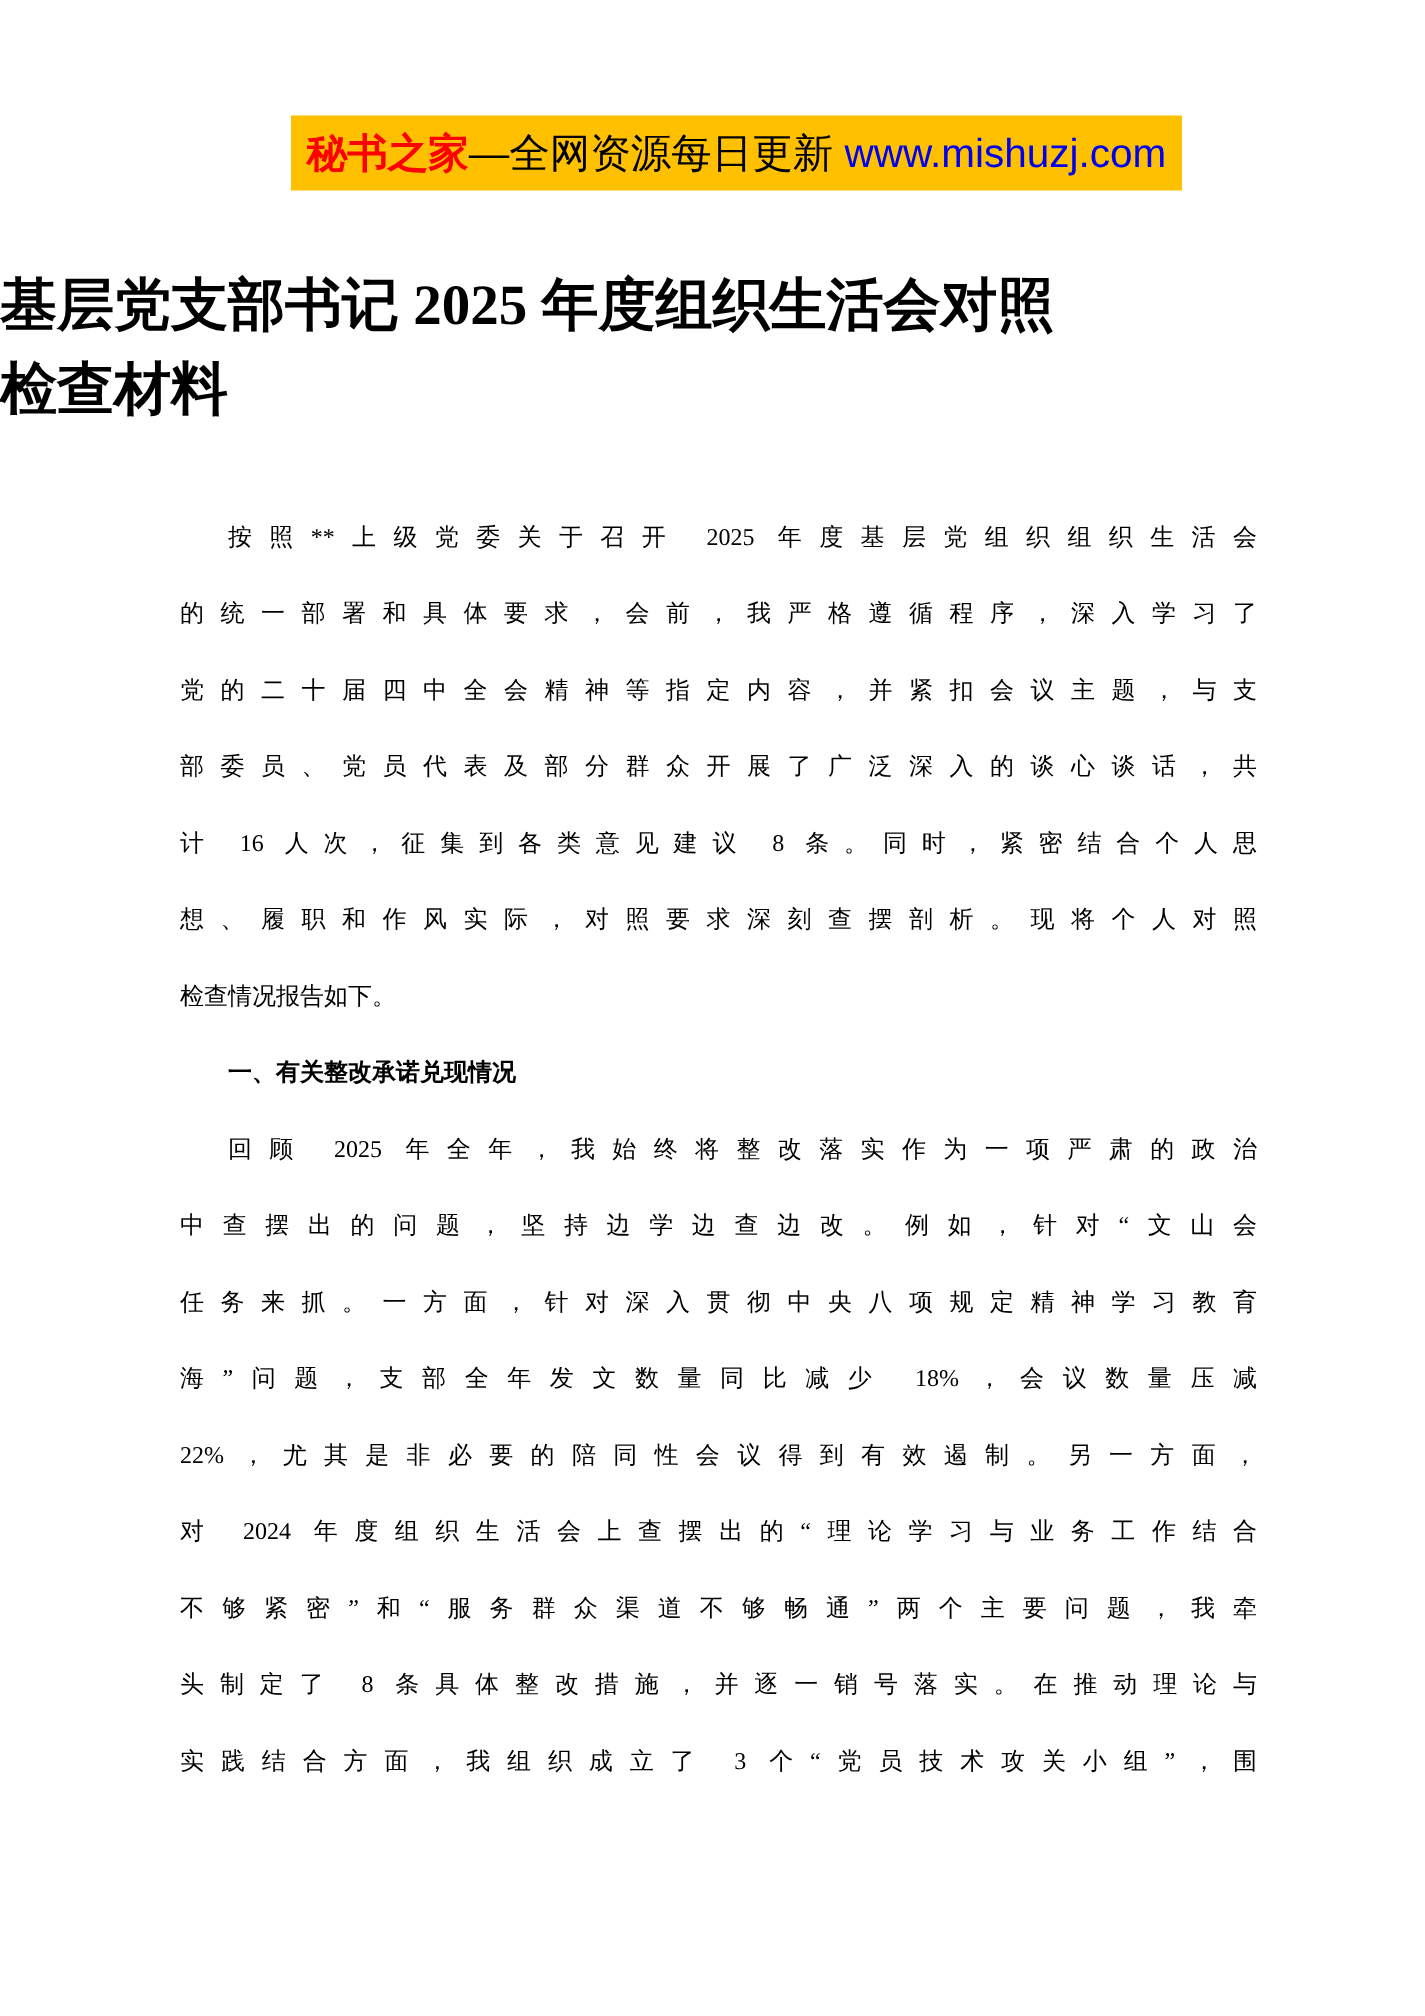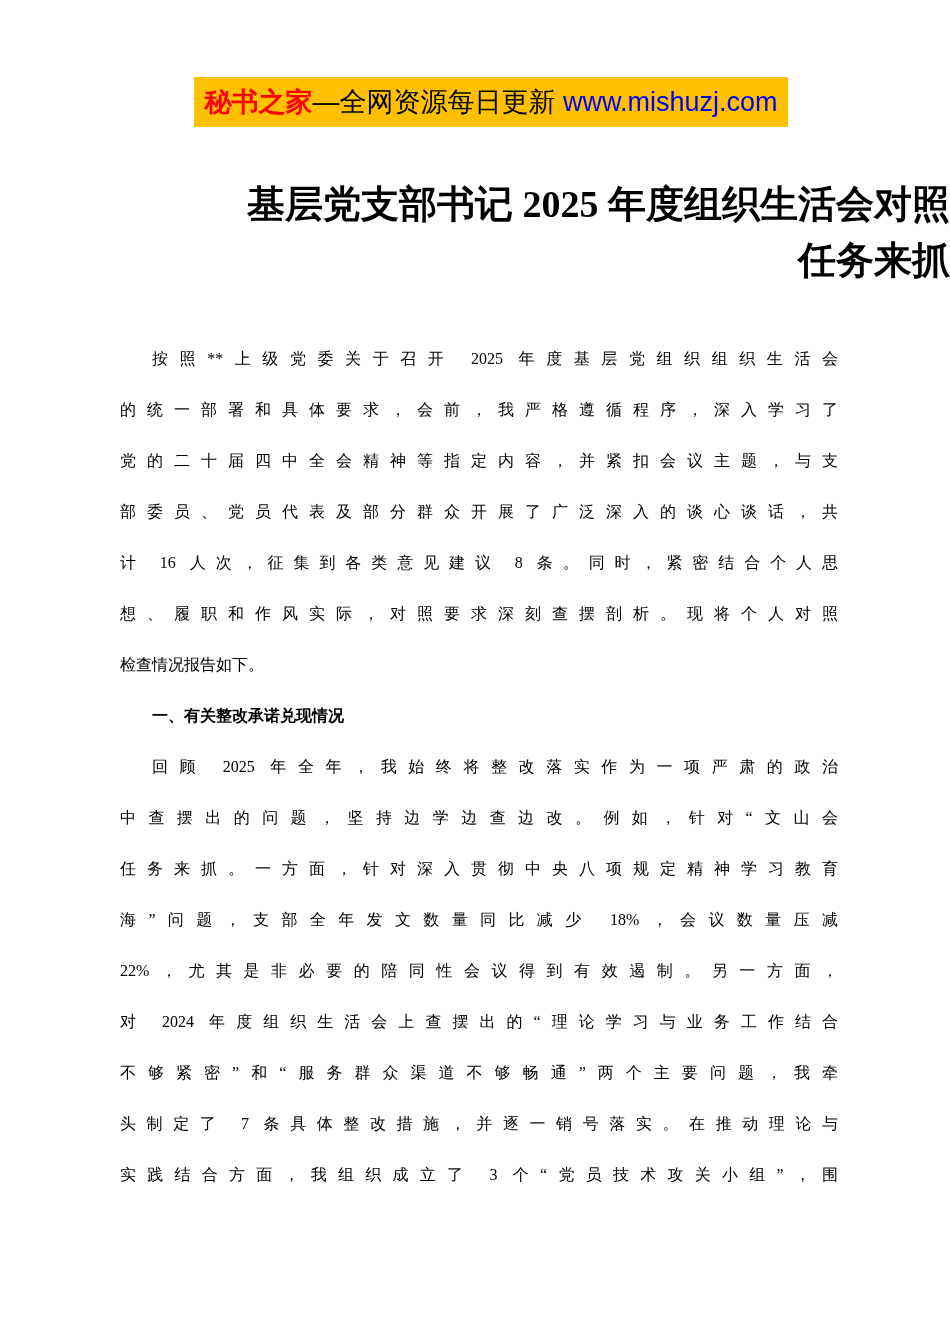--- a/index.html
+++ b/index.html
@@ -30,21 +30,21 @@
     color:#000000;
     font-family:"Liberation Sans","DejaVu Sans",sans-serif;
   }
   .site-url{
     color:#0000ee;
     font-family:"Liberation Sans","DejaVu Sans",sans-serif;
   }
   
   .doc-title{
     position:absolute;top:176px;left:0;width:100%;
-    text-align:right;
+    text-align:left;
     font-size:38px;font-weight:700;line-height:56px;
     color:#000;
   }
   
   .content{
     position:absolute;top:333px;left:120px;width:718px;
     font-size:16px;
   }
   .line{
     height:51px;line-height:51px;overflow:hidden;
@@ -61,34 +61,34 @@
 <body>
 
 <div class="banner-wrap">
   <span class="banner" style="background: rgb(255, 192, 0);">
     <span class="site-name" style="color: rgb(255, 0, 0);">秘书之家</span><span class="tagline">—全网资源每日更新 </span><span class="site-url" style="color: rgb(0, 0, 238);">www.mishuzj.com</span>
   </span>
 </div>
 
 <div class="doc-title">
   <div>基层党支部书记 2025 年度组织生活会对照</div>
-  <div>任务来抓</div>
+  <div>检查材料</div>
 </div>
 
 <div class="content">
   <div class="line first">按照**上级党委关于召开 2025 年度基层党组织组织生活会</div>
   <div class="line full">的统一部署和具体要求，会前，我严格遵循程序，深入学习了</div>
   <div class="line full">党的二十届四中全会精神等指定内容，并紧扣会议主题，与支</div>
   <div class="line full">部委员、党员代表及部分群众开展了广泛深入的谈心谈话，共</div>
   <div class="line full">计 16 人次，征集到各类意见建议 8 条。同时，紧密结合个人思</div>
   <div class="line full">想、履职和作风实际，对照要求深刻查摆剖析。现将个人对照</div>
   <div class="line end">检查情况报告如下。</div>
   <div class="line heading">一、有关整改承诺兑现情况</div>
   <div class="line first">回顾 2025 年全年，我始终将整改落实作为一项严肃的政治</div>
   <div class="line full">中查摆出的问题，坚持边学边查边改。例如，针对“文山会</div>
   <div class="line full">任务来抓。一方面，针对深入贯彻中央八项规定精神学习教育</div>
   <div class="line full">海”问题，支部全年发文数量同比减少 18%，会议数量压减</div>
   <div class="line full">22%，尤其是非必要的陪同性会议得到有效遏制。另一方面，</div>
   <div class="line full">对 2024 年度组织生活会上查摆出的“理论学习与业务工作结合</div>
   <div class="line full">不够紧密”和“服务群众渠道不够畅通”两个主要问题，我牵</div>
-  <div class="line full">头制定了 7 条具体整改措施，并逐一销号落实。在推动理论与</div>
+  <div class="line full">头制定了 8 条具体整改措施，并逐一销号落实。在推动理论与</div>
   <div class="line full">实践结合方面，我组织成立了 3 个“党员技术攻关小组”，围</div>
 </div>
 
 </body></html>

